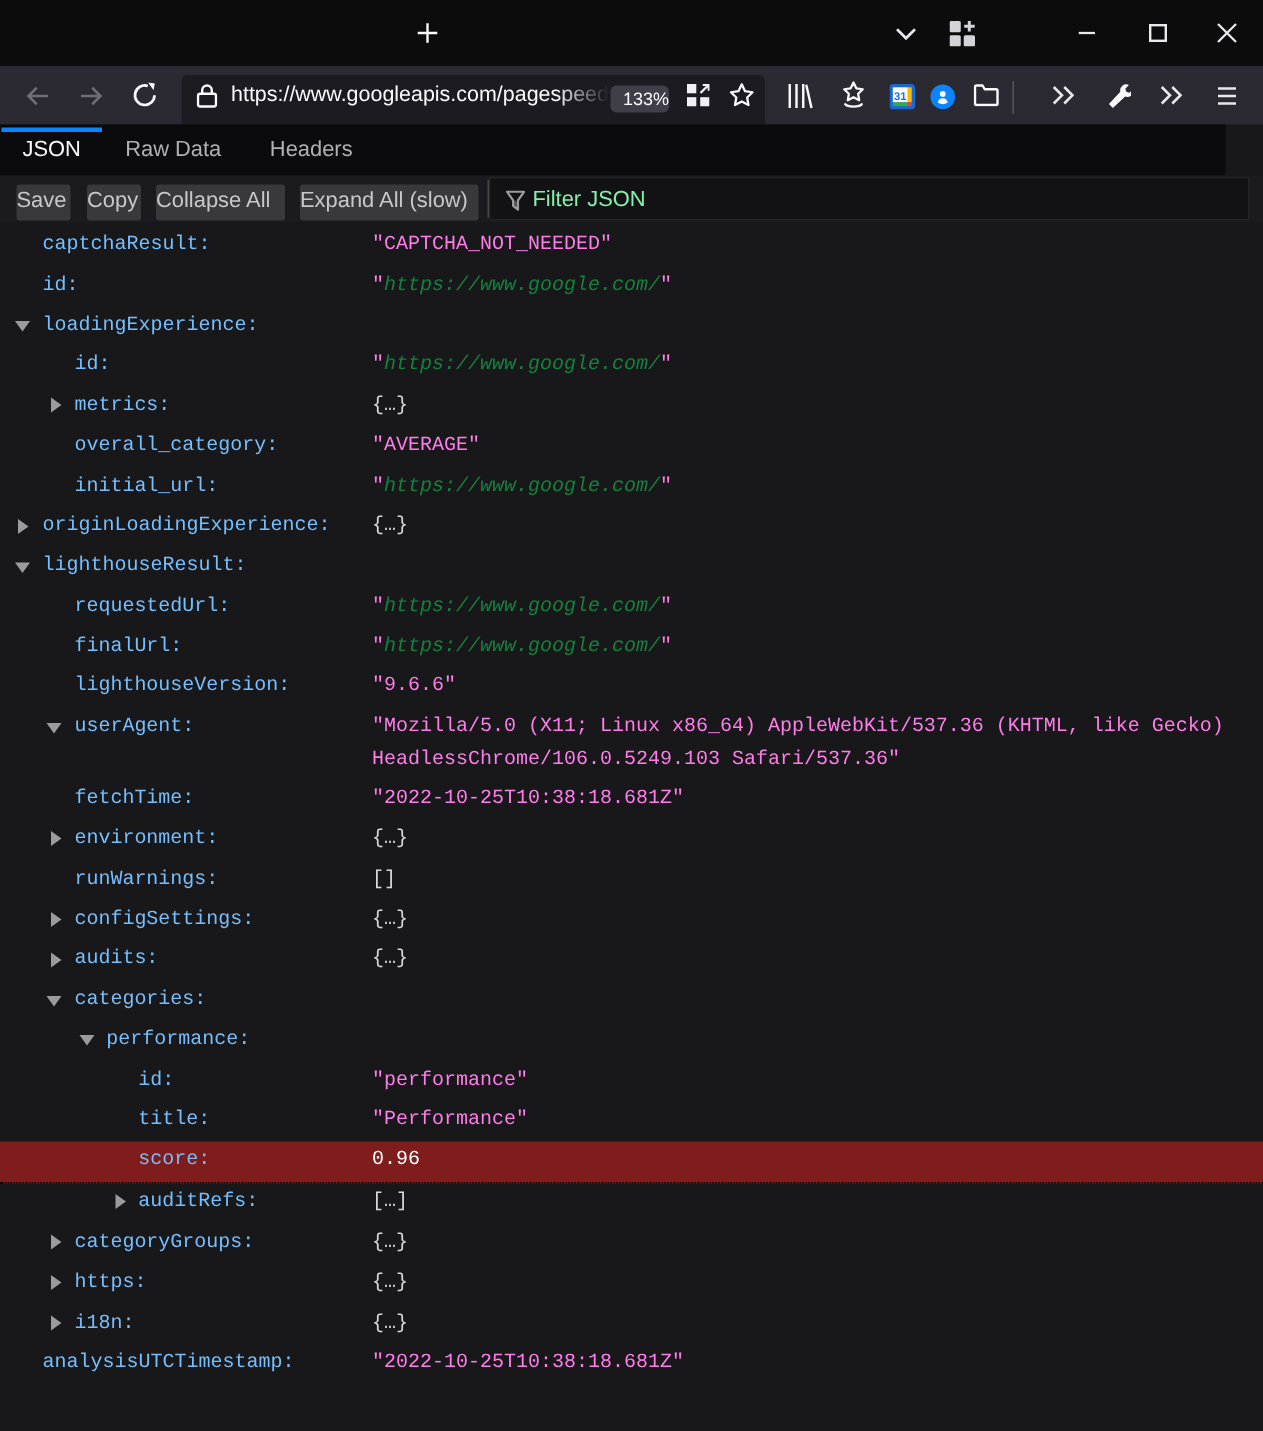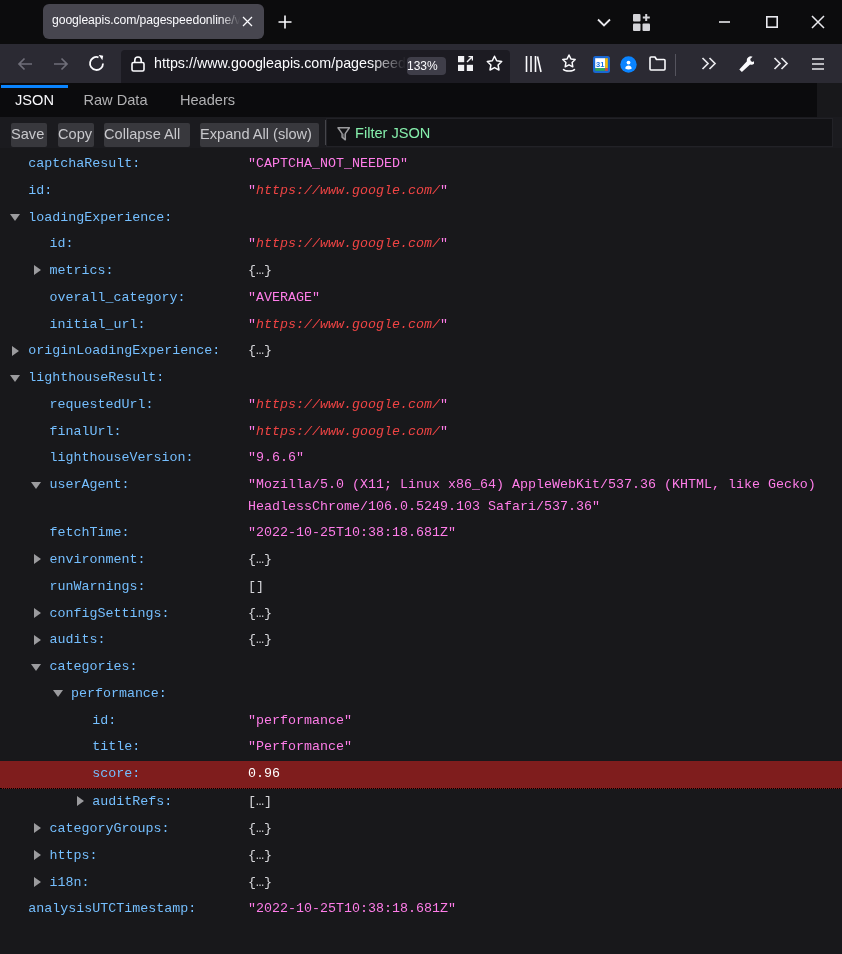--- a/index.html
+++ b/index.html
@@ -9,55 +9,49 @@
   font:12.2px "Liberation Sans",sans-serif;letter-spacing:-0.08px;white-space:nowrap;
   -webkit-mask-image:linear-gradient(90deg,#000 88%,transparent 98%);
   mask-image:linear-gradient(90deg,#000 88%,transparent 98%)}
 #navbar{position:absolute;left:0;top:44px;width:842px;height:39px;background:#2b2a33}
 #urlbar{position:absolute;left:121px;top:5.5px;width:389px;height:38px;background:#1c1b22;border-radius:4px}
 #urltxt{position:absolute;left:33px;top:5.5px;width:252px;overflow:hidden;color:#fbfbfe;
   font:14.3px "Liberation Sans",sans-serif;white-space:nowrap;
   -webkit-mask-image:linear-gradient(90deg,#000 86%,transparent 100%);
   mask-image:linear-gradient(90deg,#000 86%,transparent 100%)}
 #zoombadge{position:absolute;left:286px;top:7px;width:39px;height:18px;background:#3f3e49;border-radius:4px;
-  color:#fbfbfe;font:12px "Liberation Sans",sans-serif;text-align:left;line-height:18px}
+  color:#fbfbfe;font:12px "Liberation Sans",sans-serif;text-align:right;line-height:18px}
 #dtabs{position:absolute;left:0;top:83px;width:817px;height:34px;background:#0b0b0d;
   font:14.6px "Liberation Sans",sans-serif}
 #bluebar{position:absolute;left:1px;top:1.5px;width:67px;height:3.6px;background:#0a84ff}
 .dtab{position:absolute;top:0;height:34px;line-height:35px;text-align:center;color:#b1b1b3}
 #toolbar{position:absolute;left:0;top:117px;width:842px;height:31px;background:#1b1b1f}
 .tbtn{position:absolute;top:6px;height:23.5px;background:#38383d;border-radius:2px;color:#c8c8cc;
   font:14.6px "Liberation Sans",sans-serif;text-align:left;line-height:23px}
 #filter{position:absolute;left:326px;top:1px;width:507px;height:29px;background:#121215;border:1px solid #222227}
 #fsep{position:absolute;left:325px;top:3px;width:1px;height:25px;background:#46464b}
 #ftext{position:absolute;left:28px;top:6px;color:#86efac;font:14.6px "Liberation Sans",sans-serif}
 #content{position:absolute;left:0;top:148px;width:842px;height:806px;background:#18181b;padding-top:2.5px}
 .r{position:relative;padding:2.6px 0 2.6px 248px;min-height:26.75px;
   font:13.33px/21.55px "Liberation Mono",monospace;white-space:pre;color:#d7d7db}
 .k{position:absolute;color:#75bfff}
 .l1{left:28.3px}.l2{left:49.6px}.l3{left:70.9px}.l4{left:92.2px}
 .tw{position:absolute;top:13.4px;width:0;height:0;border:solid transparent}
 .down{border-width:7.5px 5.5px 0 5.5px;border-top-color:#9b9b9e;margin-top:-3.4px}
 .right{border-width:5.9px 0 5.9px 7px;border-left-color:#9b9b9e;margin-top:-5.6px;margin-left:2.6px}
 .t1{left:9.8px}.t2{left:31.2px}.t3{left:52.6px}.t4{left:74px}
 .s{color:#ff7de9}
-.u{color:#ef4444;font-style:italic}
+.u{color:#15803d;font-style:italic}
 .sel{background:#7f1d1d;border-bottom:1px dotted #000;padding-bottom:3px}
 .sel .num{color:#fff}
 svg{display:block}
 .ic{position:absolute}
 </style></head>
 <body>
 <div id="tabbar">
-  <div id="tab">
-    <div id="tabtxt">googleapis.com/pagespeedonline/v</div>
-    <svg class="ic" style="left:199px;top:12px" width="11" height="11" viewBox="0 0 11 11">
-        <path d="M1 1l9 9M10 1l-9 9" stroke="#fbfbfe" stroke-width="1.25"></path>
-      </svg>
-  </div>
   <svg class="ic" style="left:278px;top:15px" width="14" height="14" viewBox="0 0 14 14">
       <path d="M7 .5v13M.5 7h13" stroke="#fbfbfe" stroke-width="1.6"></path>
     </svg>
   <svg class="ic" style="left:597px;top:18px" width="14" height="9" viewBox="0 0 14 9">
       <path d="M1 1.5l6 6 6-6" stroke="#e8e8ec" stroke-width="1.8" fill="none"></path>
     </svg>
   <svg class="ic" style="left:633px;top:14px" width="17" height="17" viewBox="0 0 17 17">
     <rect x="0" y="0" width="7.5" height="7.5" rx="1" fill="#d4d4d8"></rect>
     <rect x="0" y="9.5" width="7.5" height="7.5" rx="1" fill="#d4d4d8"></rect>
     <rect x="9.5" y="9.5" width="7.5" height="7.5" rx="1" fill="#d4d4d8"></rect>

